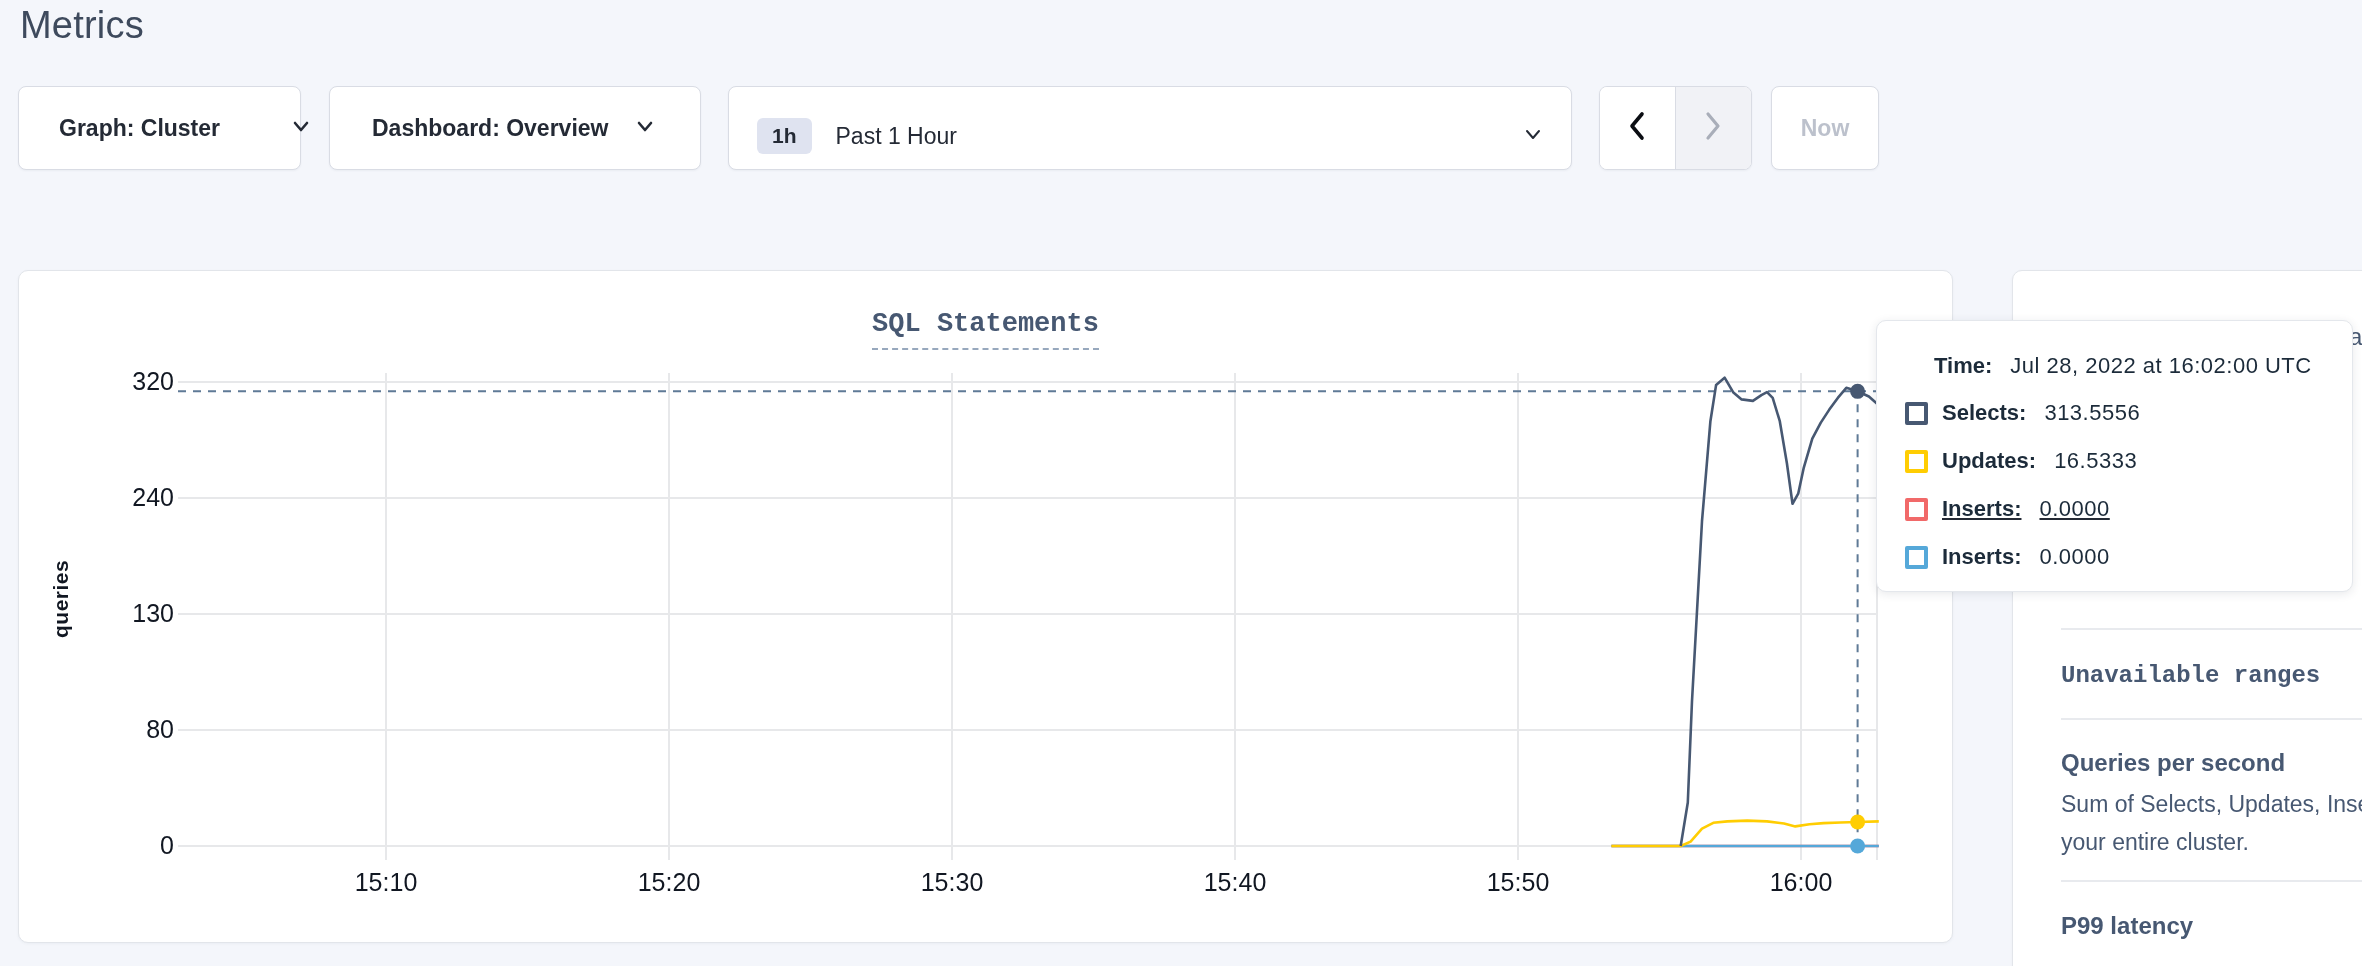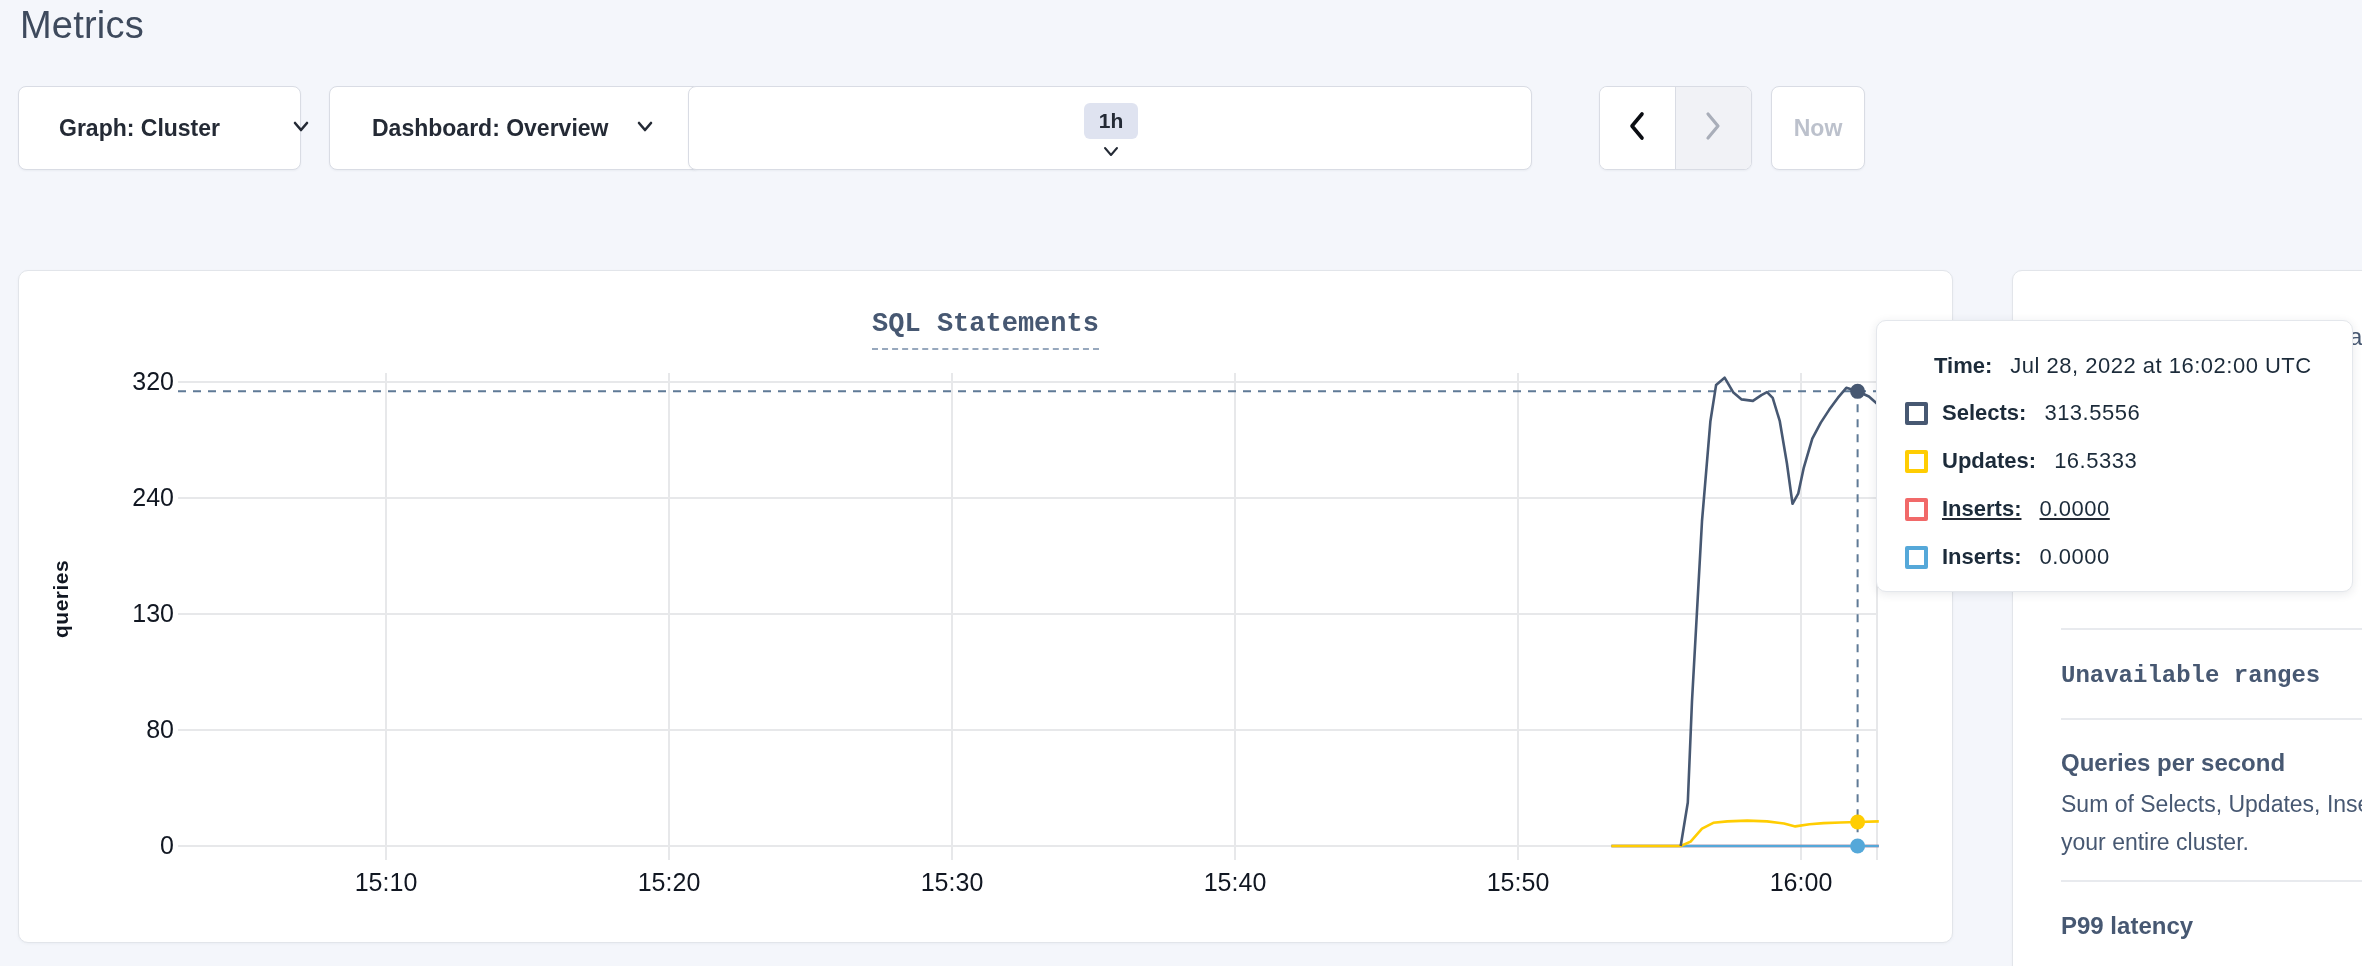--- a/index.html
+++ b/index.html
@@ -20,31 +20,31 @@
     border:1px solid #d9dce4;border-radius:8px;box-sizing:border-box;
     display:flex;align-items:center;
     box-shadow:0 1px 2px rgba(40,50,70,.05);
   }
   .btn .lbl{font-size:23px;font-weight:600;color:#242a35;white-space:nowrap;}
   .chev{display:inline-block;flex:none;}
   #graph-btn{left:18px;width:283px;padding:0 0 0 40px;gap:44px;}
   #graph-btn .chev{margin-left:26px;}
   #dashboard-btn{left:329px;width:372px;padding:0 0 0 42px;}
   #dashboard-btn .chev{margin-left:26px;}
-  #time-btn{left:688px;width:844px;padding:16px 26px 0 28px;flex-direction:column;}
+  #time-btn{left:728px;width:844px;padding:16px 26px 0 28px;}
   #time-badge{
     background:#dfe3f0;border-radius:6px;padding:6px 15px;
     font-size:21px;font-weight:700;color:#242a35;flex:none;
   }
   #time-label{margin-left:24px;font-size:23px;font-weight:400;color:#242a35;flex:1;}
   #pager{left:1599px;width:153px;padding:0;overflow:hidden;}
   .pager-half{width:50%;height:100%;display:flex;align-items:center;justify-content:center;box-sizing:border-box;}
   #pager-prev{background:#fff;border-right:1px solid #d9dce4;}
   #pager-next{background:#f1f2f6;}
-  #now-btn{left:1771px;width:94px;justify-content:center;}
+  #now-btn{left:1771px;width:108px;justify-content:center;}
   #now-btn .lbl{color:#bcc1cc;font-weight:600;}
   
   .card{
     position:absolute;background:#fff;border:1px solid #e2e5ea;border-radius:10px;
     box-sizing:border-box;box-shadow:0 1px 3px rgba(60,70,90,.05);
   }
   #chart-card{left:18px;top:270px;width:1935px;height:673px;}
   #sidebar-card{left:2012px;top:270px;width:430px;height:780px;}
   
   #chart-title{
@@ -97,20 +97,21 @@
   <span class="lbl">Dashboard: Overview</span>
   <span class="chev">
     <svg width="22" height="22" viewBox="0 0 22 22">
         <path d="M5 8 L11 15 L17 8" fill="none" stroke="#242a35" stroke-width="2.6" stroke-linecap="round" stroke-linejoin="round"></path>
       </svg>
   </span>
 </div>
 
 <div class="btn" id="time-btn">
   <span id="time-badge">1h</span>
+  <span id="time-label">Past 1 Hour</span>
   <span class="chev">
     <svg width="24" height="24" viewBox="0 0 24 24">
         <path d="M6 9 L12 16 L18 9" fill="none" stroke="#242a35" stroke-width="2" stroke-linecap="round" stroke-linejoin="round"></path>
       </svg>
   </span>
 </div>
 
 <div class="btn" id="pager">
   <div class="pager-half" id="pager-prev">
     <span>

